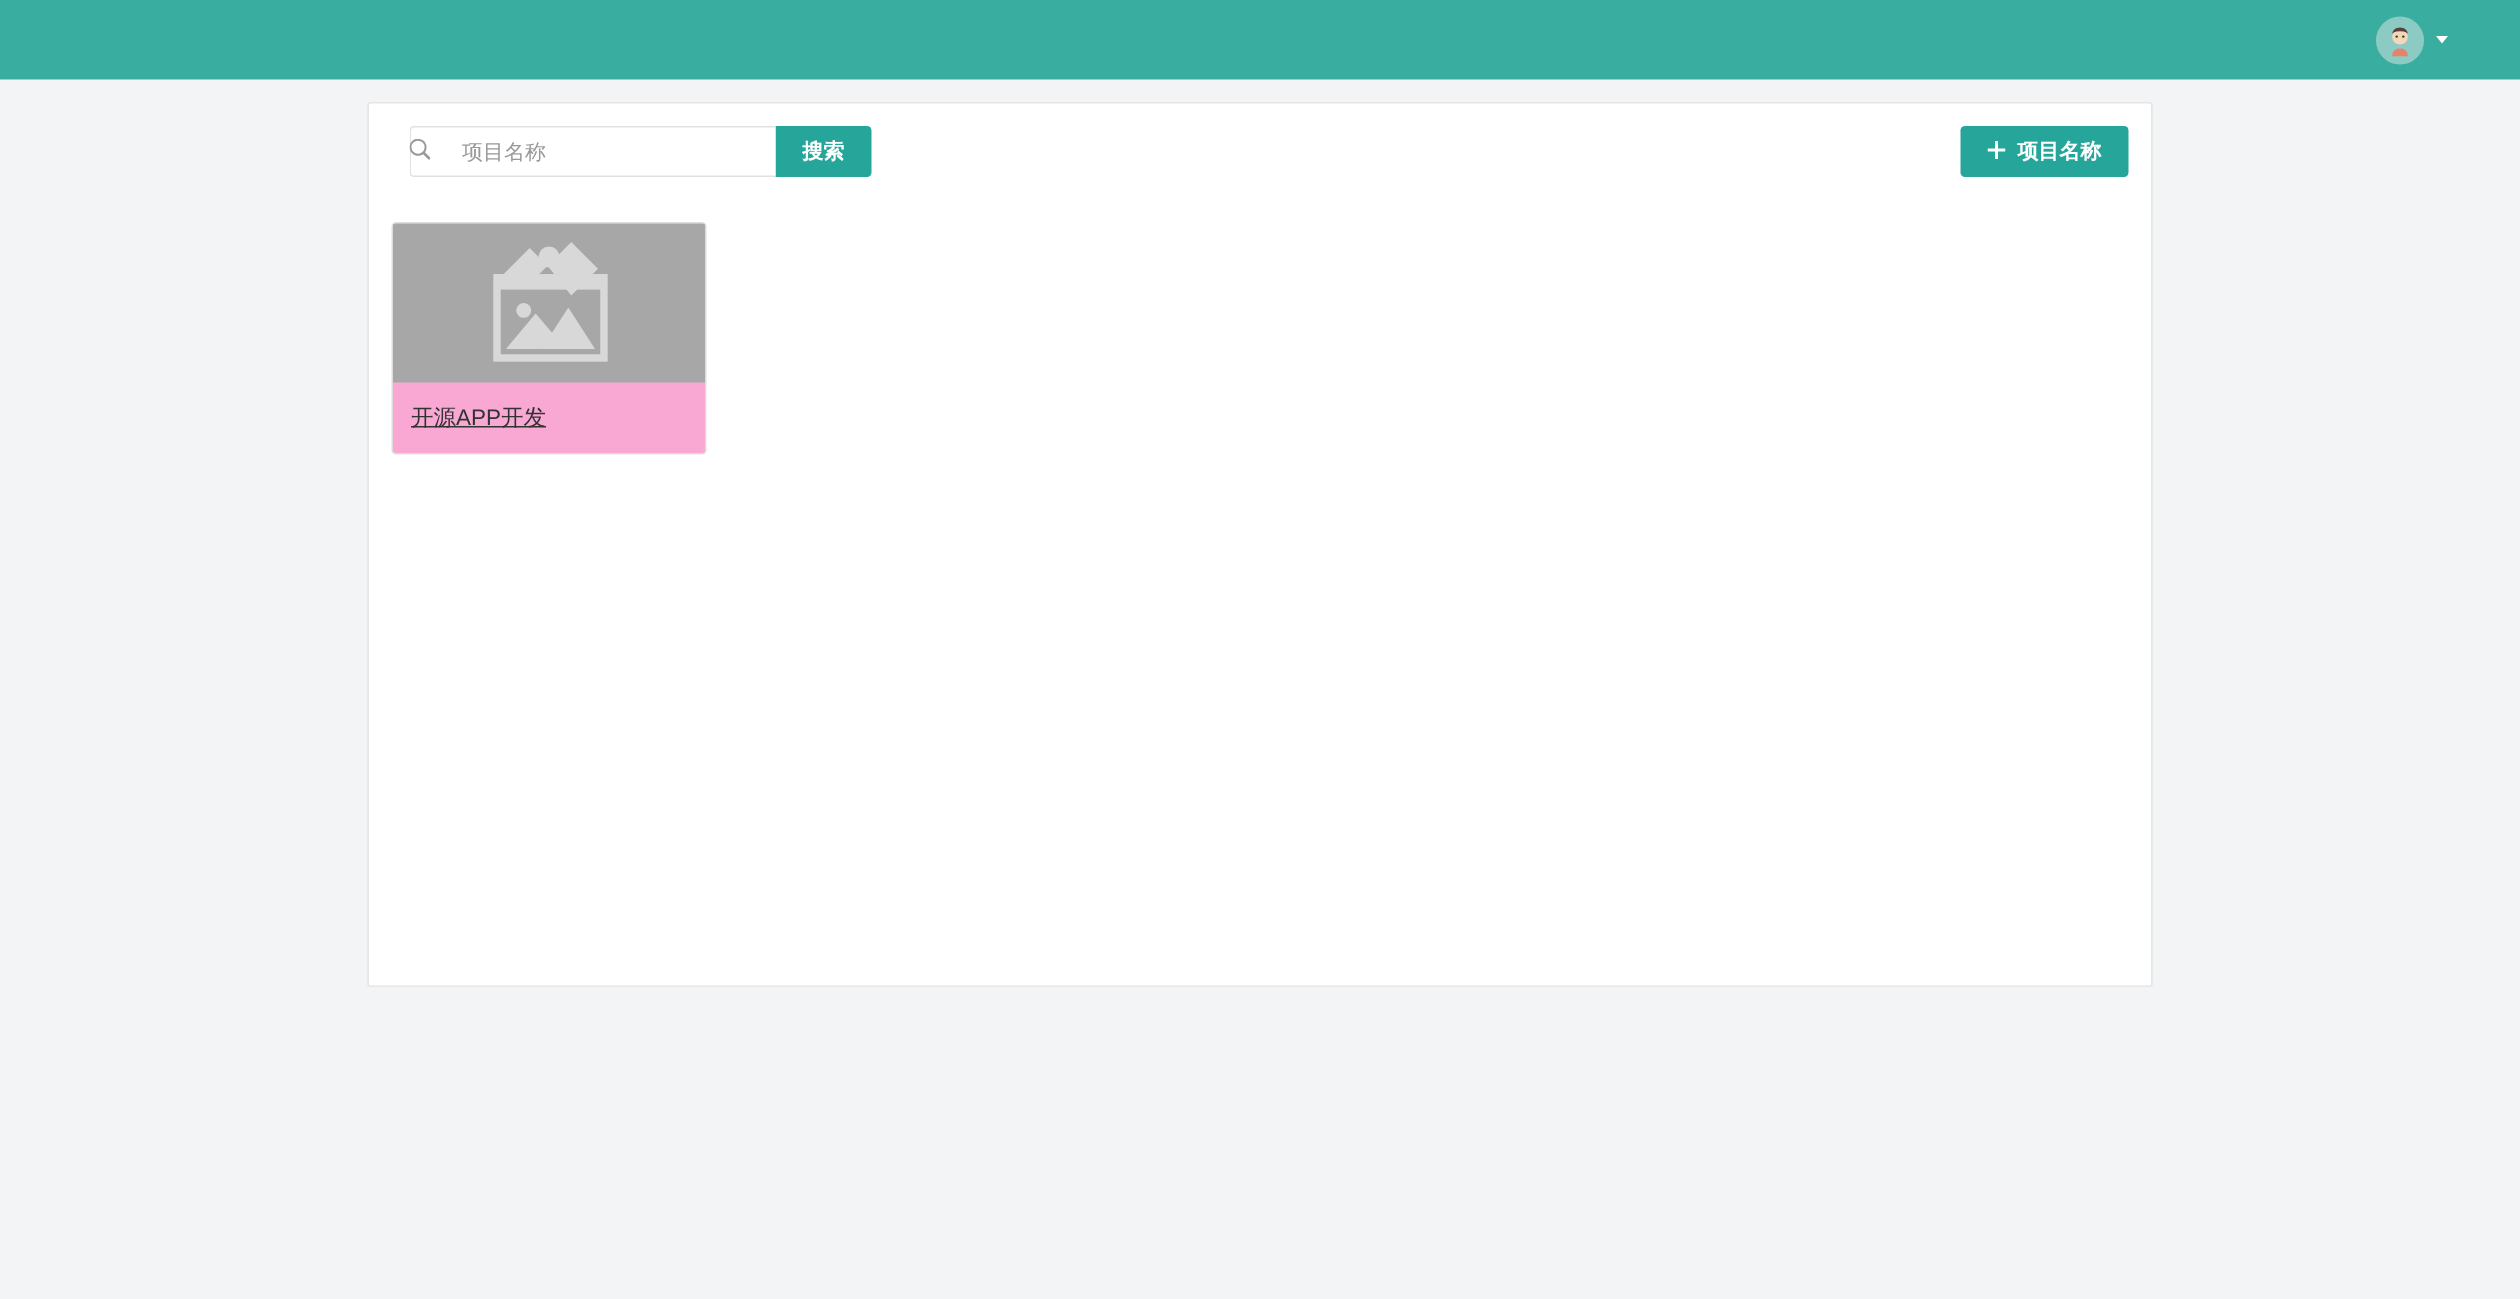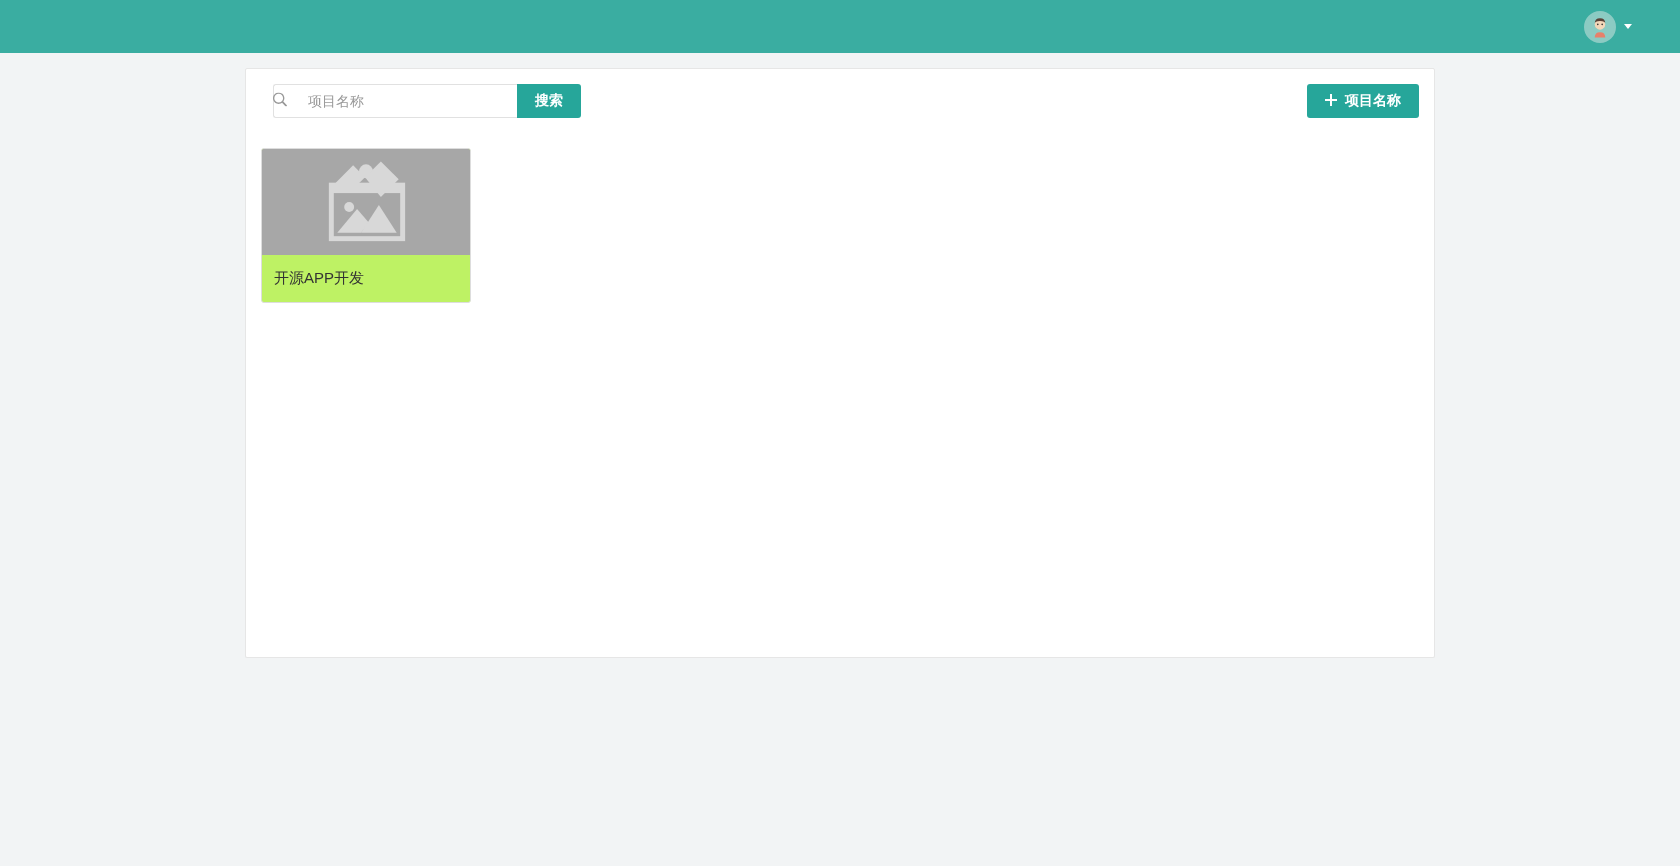--- a/index.html
+++ b/index.html
@@ -129,21 +129,22 @@
       display: flex;
       flex-wrap: wrap;
       gap: 20px;
     }
     .project-card {
       width: 210px;
       border: 1px solid #ddd;
       border-radius: 3px;
       overflow: hidden;
       cursor: pointer;
-      background: #bef264;
+      background: #f9a8d4;
+      text-decoration: underline;
     }
     .project-thumb {
       height: 106px;
       background-color: #a7a7a7;
       display: flex;
       align-items: center;
       justify-content: center;
       position: relative;
     }
     .project-title {

